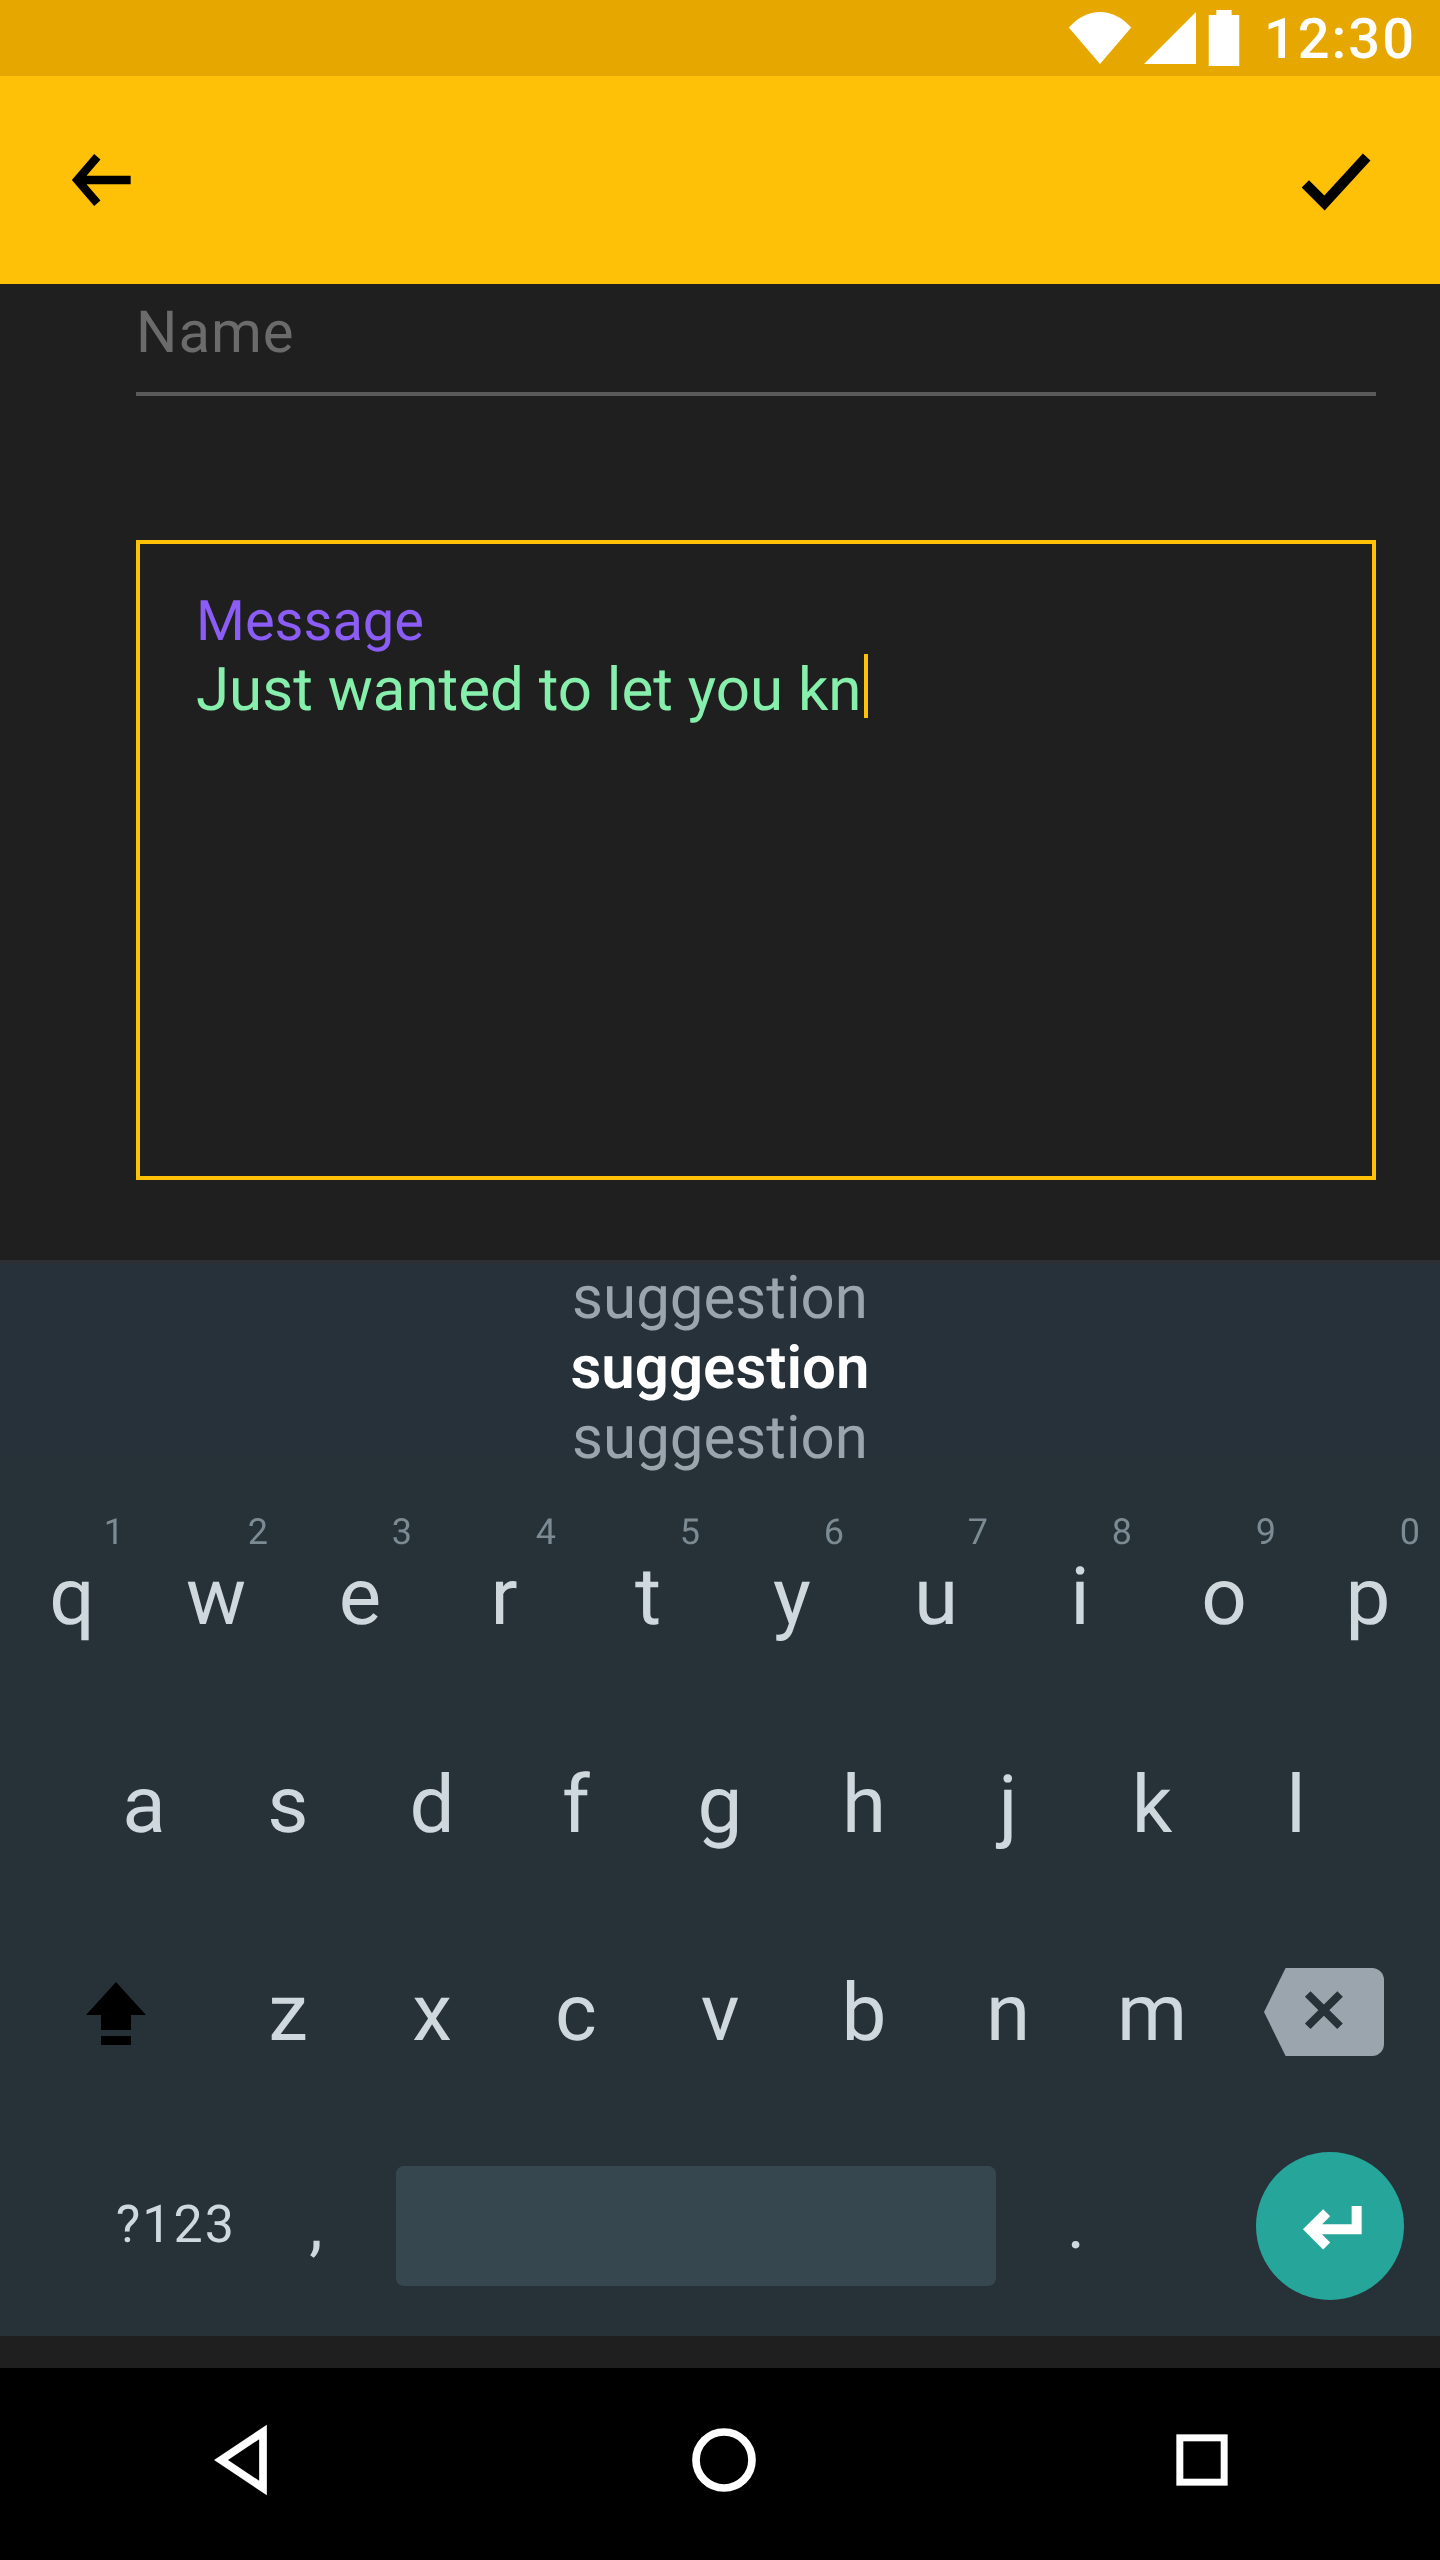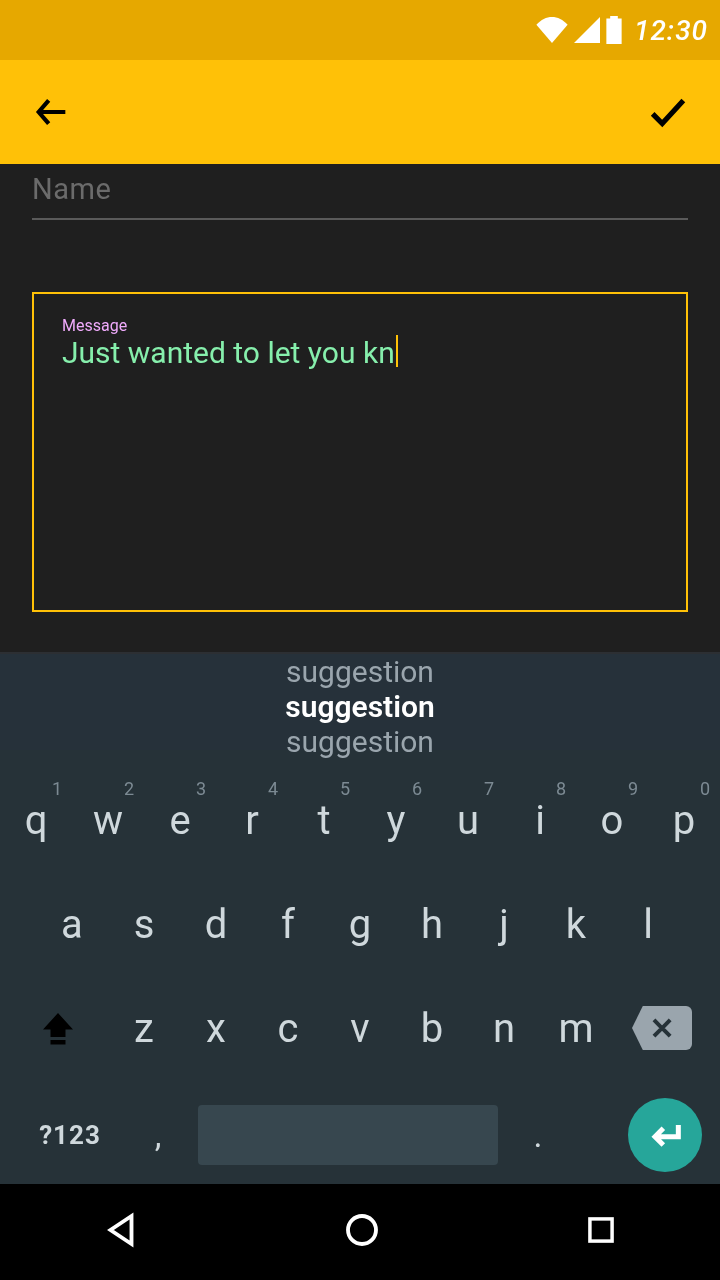--- a/index.html
+++ b/index.html
@@ -1,37 +1,37 @@
 <!DOCTYPE html>
 <html><head>
 <meta charset="utf-8">
 <style>
   * { box-sizing: border-box; margin: 0; padding: 0; }
   html, body { width: 720px; height: 1280px; overflow: hidden; font-family: Roboto, Arial, sans-serif; background:#000; }
   .screen { width:720px; height:1280px; position:relative; background:#1f1f1f; }
 
   
-  .statusbar { height:60px; background:#e6a800; display:flex; align-items:center; justify-content:flex-end; padding:0 12px; gap:6px; color:#fff; font-size:28px; letter-spacing:1px;font-style:italic; }
+  .statusbar { height:38px; background:#e6a800; display:flex; align-items:center; justify-content:flex-end; padding:0 12px; gap:6px; color:#fff; font-size:28px; letter-spacing:1px; }
   .statusbar svg { fill:#fff; }
   .statusbar .clock { margin-left:6px; font-weight:500; }
 
   
   .appbar { height:104px; background:#ffc107; display:flex; align-items:center; justify-content:space-between; padding:0 24px; }
   .appbar .icon-btn { width:56px; height:56px; display:flex; align-items:center; justify-content:center; }
   .appbar svg { stroke:#000; }
 
   
-  .content { padding:0 32px; background:#1f1f1f; }
+  .content { padding:0 32px; background:#1f1f1f;margin-left:36px; }
   .name-row { position:relative; height:56px; }
   .name-text { position:absolute; bottom:14px; left:0; color:#6b6b6b; font-size:29px; letter-spacing:0.5px; }
   .name-underline { position:absolute; bottom:0; left:0; right:0; height:2px; background:#5a5a5a; }
 
   .msgbox-wrap { margin-top:72px; }
   .msgbox { border:2px solid #ffc107; height:320px; padding:22px 28px; }
-  .msg-label { color:#f0abfc; font-size:16px; }
+  .msg-label { color:#8b5cf6; font-size:28px; }
   .msg-text { color:#86efac; font-size:30px; margin-top:16px; display:inline; }
   .cursor { display:inline-block; width:2px; height:32px; background:#ffc107; vertical-align:-4px; margin-left:1px; }
 
   .gap { height:40px; }
 
   
   .divider { height:2px; background:#2c2f33; }
   .suggest { height:96px; background:#26313a; display:flex; align-items:center;flex-direction:column; }
   .sug { flex:1; text-align:center; font-size:30px; color:#9aa5ad; position:relative; }
   .sug.center { color:#fff; font-weight:600; }
@@ -43,21 +43,21 @@
   .key { width:72px; height:96px; display:flex; flex-direction:column; align-items:center; justify-content:center; color:#cfd8dc; position:relative; }
   .key .sup { position:absolute; top:6px; right:10px; font-size:18px; color:#7c8a93; }
   .key .main { font-size:40px; color:#cfd8dc; }
   .row2 { padding:0 36px; }
   .row3 { }
   .key-wide { width:100px; }
   .bksp-chip { width:60px; height:44px; background:#9aa5ad; border-radius:6px 6px 6px 6px; display:flex; align-items:center; justify-content:center; clip-path: polygon(18% 0, 100% 0, 100% 100%, 18% 100%, 0 50%); }
   .bksp-chip span { color:#263238; font-size:30px; font-weight:700; }
 
   .kbd-row4 { display:flex; align-items:center; height:110px; padding:0 18px 0 22px; gap:10px; }
-  .sym { width:96px; text-align:center; font-size:26px; color:#cfd8dc; font-weight:700; letter-spacing:1px; }
+  .sym { width:96px; text-align:right; font-size:26px; color:#cfd8dc; font-weight:400; letter-spacing:1px; }
   .comma, .dot { width:60px; text-align:center; font-size:34px; color:#cfd8dc; }
   .space { flex:0 0 300px; height:60px; background:#37474f; border-radius:4px; }
   .enter { width:74px; height:74px; border-radius:50%; background:#26a69a; display:flex; align-items:center; justify-content:center; margin-left:auto; }
   .enter svg { stroke:#fff; }
 
   
   .navbar { position:absolute; bottom:0; left:0; right:0; height:96px; background:#000; display:flex; align-items:center; justify-content:space-around; }
   .navbar svg { stroke:#fff; fill:none; }
 </style>
 </head>

